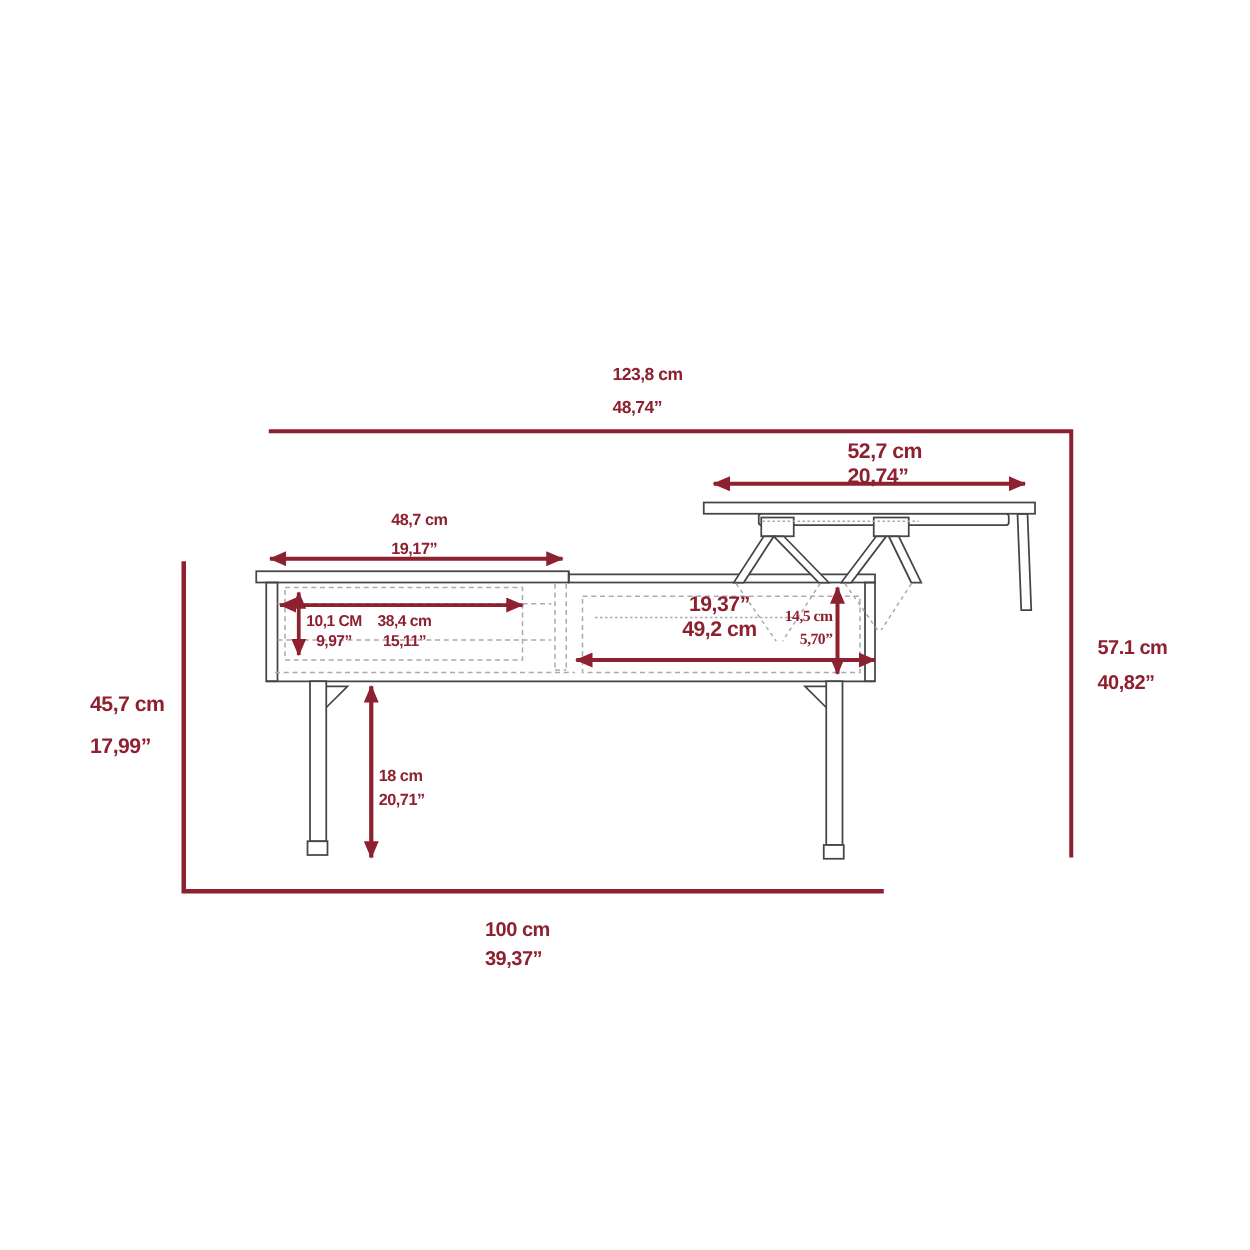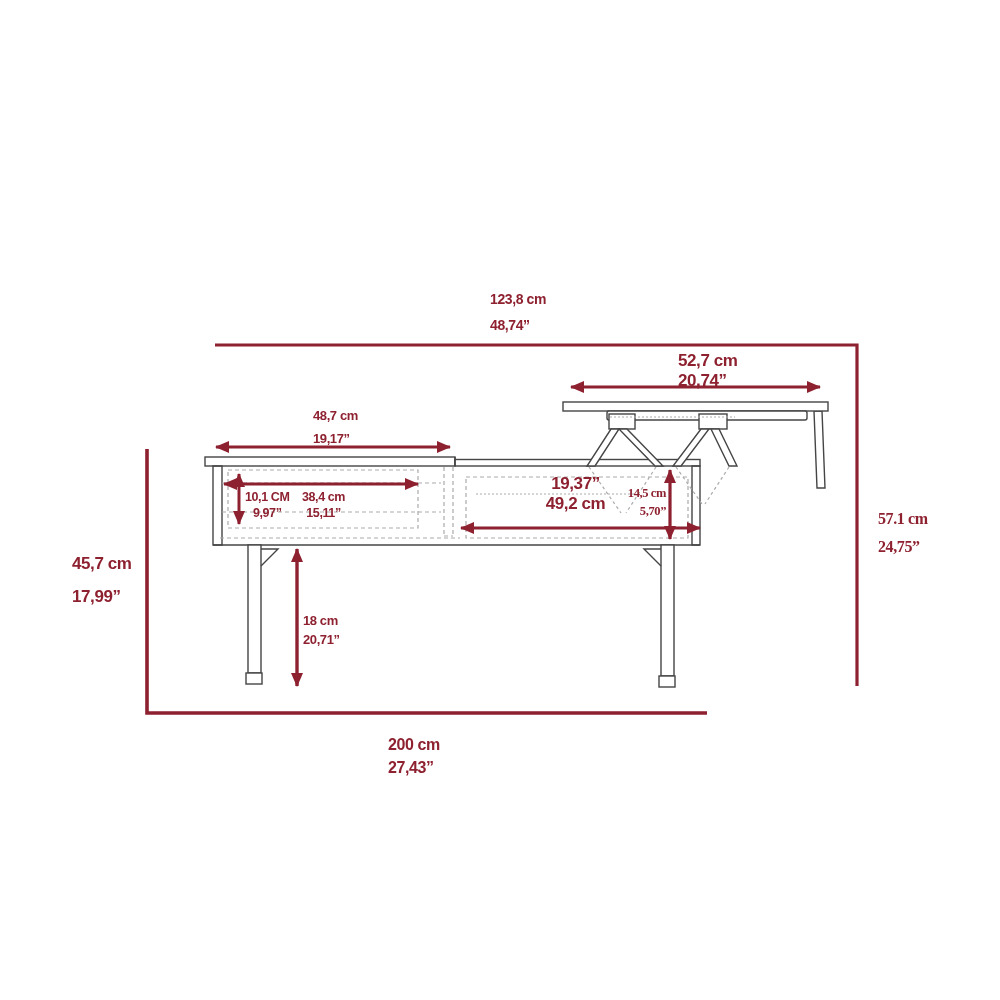--- a/index.html
+++ b/index.html
@@ -16,21 +16,21 @@
     color:#8E2130;
     font-weight:bold;
     letter-spacing:-0.4px;
     white-space:nowrap;
   }
   .dim-label span{display:block;}
   .al-c{text-align:center;}
   .al-r{text-align:right;}
   .fs17{font-size:14px;line-height:26px;}
   .fs17b{font-size:17px;line-height:33px;}
-  .fs16{font-size:16px;line-height:28px;font-family:Liberation Serif, serif;}
+  .fs16{font-size:16px;line-height:28px;}
   .fs16b{font-size:16px;line-height:23px;}
   .fs13{font-size:17px;line-height:20px;}
   .fs13b{font-size:13px;line-height:23px;}
   .fs13c{font-size:13px;line-height:19px;}
   .fs12{font-size:12.5px;line-height:16px;text-align:center;}
   .fs12b{font-size:12.5px;line-height:18px;font-family:Liberation Serif, serif;}
 </style>
 </head>
 <body>
 
@@ -143,26 +143,26 @@
     <span>5,70”</span>
   </div>
 
   <div class="dim-label fs17b" style="left:72px;top:547px;">
     <span>45,7 cm</span>
     <span>17,99”</span>
   </div>
 
   <div class="dim-label fs16" style="left:878px;top:505px;">
     <span>57.1 cm</span>
-    <span>24,75”</span>
+    <span>40,82”</span>
   </div>
 
   <div class="dim-label fs13c" style="left:303px;top:611px;">
     <span>18 cm</span>
     <span>20,71”</span>
   </div>
 
   <div class="dim-label fs16b" style="left:388px;top:733px;">
-    <span>200 cm</span>
-    <span>27,43”</span>
+    <span>100 cm</span>
+    <span>39,37”</span>
   </div>
 
 </div>
 
 </body></html>

